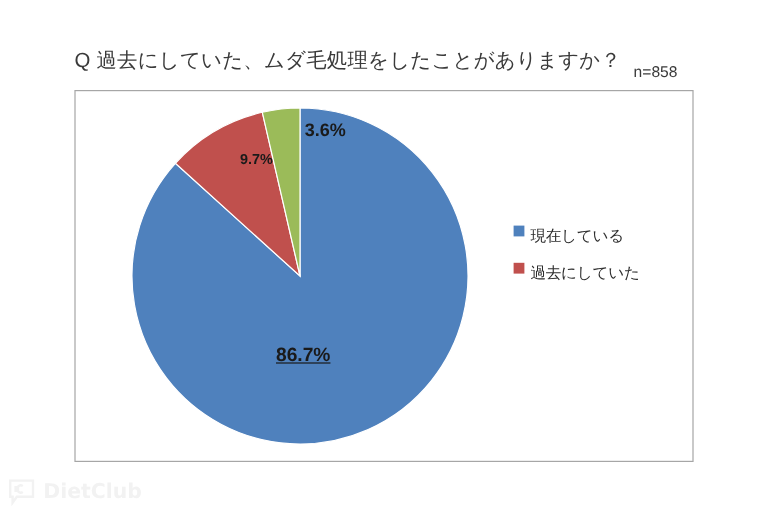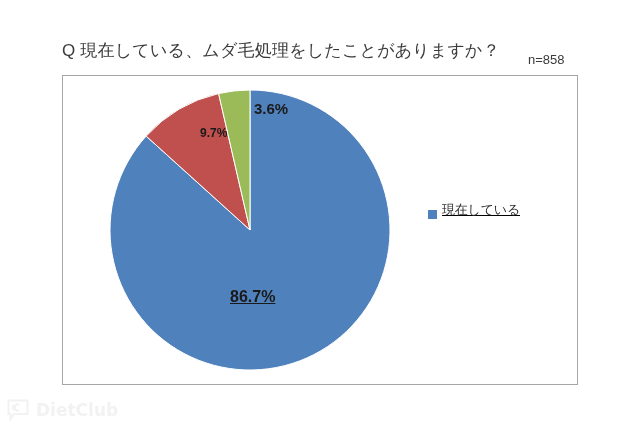--- a/index.html
+++ b/index.html
@@ -71,23 +71,22 @@
 
   
   #legend {
     position: absolute;
     left: 428px;
     top: 188px;
     width: 140px;
   }
   .legend-row {
     display: flex;
-    align-items: flex-end;
+    align-items: flex-start;
     height: 31px;
-    text-decoration: underline;
   }
   .legend-swatch {
     width: 9px;
     height: 9px;
     flex: 0 0 9px;
     margin-right: 5px;
   }
   .legend-text {
     font-size: 13px;
     color: #2d2d2d;
@@ -132,21 +131,21 @@
     color: #f2f2f2;
     letter-spacing: 0px;
     font-family: "DejaVu Sans", sans-serif;
   }
 </style>
 </head>
 <body>
 
 <div id="root">
 
-  <div id="chart-title">Q 現在している、ムダ毛処理をしたことがありますか？</div>
+  <div id="chart-title">Q 過去にしていた、ムダ毛処理をしたことがありますか？</div>
 
   <div id="sample-size">n=858</div>
 
   <div id="chart-frame"></div>
 
   <div id="pie-area">
     <svg id="pie-svg" viewBox="0 0 284 284">
 
       <path d="M 142 142 L 142.00 2.00 A 140 140 0 1 1 38.16 48.10 Z" fill="#4f81bd" stroke="#ffffff" stroke-width="1"></path>
 
@@ -158,20 +157,24 @@
 
   <div class="slice-label" id="label-blue">86.7%</div>
   <div class="slice-label" id="label-red">9.7%</div>
   <div class="slice-label" id="label-green">3.6%</div>
 
   <div id="legend">
     <div class="legend-row">
       <span class="legend-swatch" style="background:#4f81bd"></span>
       <span class="legend-text">現在している</span>
     </div>
+    <div class="legend-row">
+      <span class="legend-swatch" style="background:#c0504d"></span>
+      <span class="legend-text">過去にしていた</span>
+    </div>
   </div>
 
 
   <div id="watermark">
     <svg id="watermark-icon" width="24" height="24" viewBox="0 0 24 24">
       <path d="M2.5 2.5 H21.5 V16 H8 L4.5 21 V16 H2.5 Z" fill="none" stroke="#f2f2f2" stroke-width="2"></path>
       <rect x="6" y="7" width="4" height="5" fill="#f2f2f2"></rect>
       <path d="M13 7 a3 3 0 1 0 0 5" fill="none" stroke="#f2f2f2" stroke-width="2"></path>
     </svg>
     <span id="watermark-text">DietClub</span>

